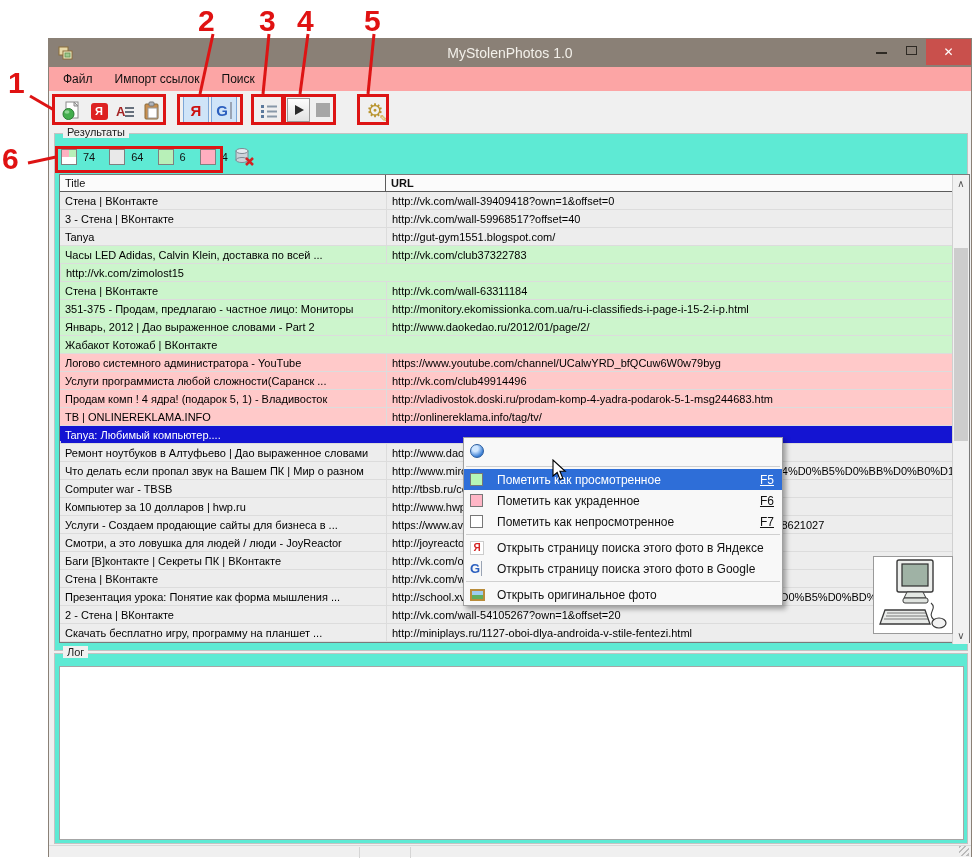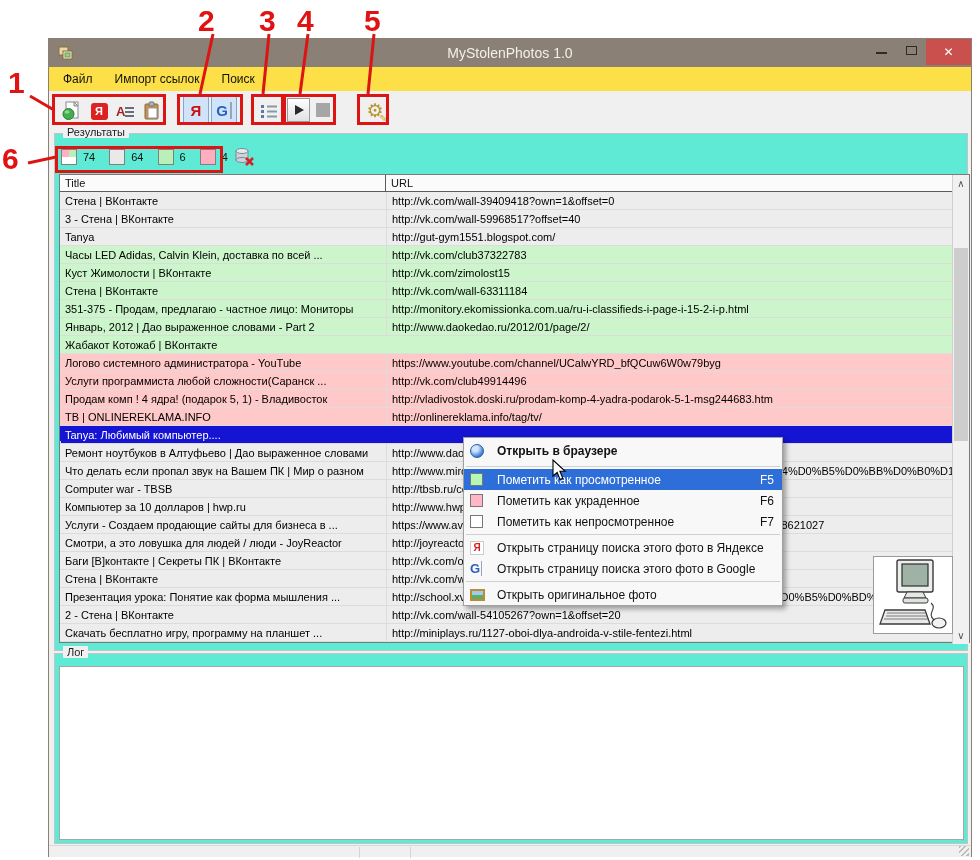--- a/index.html
+++ b/index.html
@@ -14,21 +14,21 @@
               display:flex; align-items:center; }
   .app-icon { position:absolute; left:9px; top:6px; }
   .title-text { width:100%; text-align:center; color:#f3f0ea; font-size:14px; }
   .winbtns { position:absolute; right:0; top:0; height:22px; display:flex; }
   .wbtn { width:30px; height:22px; display:flex; align-items:center; justify-content:center; }
   .wbtn .min-glyph { width:11px; height:2px; background:#2e2a24; margin-top:6px; }
   .wbtn .max-glyph { width:11px; height:9px; border:1px solid #2e2a24; }
   .wbtn-close { width:45px; height:26px; background:#c9504c; color:#fff; font-size:12px;
                 display:flex; align-items:center; justify-content:center; }
 
-  .menubar { position:absolute; left:0; top:28px; width:100%; height:24px; background:#fde047;
+  .menubar { position:absolute; left:0; top:28px; width:100%; height:24px; background:#fca5a5;
              display:flex; align-items:center; padding-left:14px; gap:22px; font-size:12px; color:#111; }
   .menubar span { cursor:default; }
 
   .toolbar { position:absolute; left:0; top:52px; width:100%; height:38px; background:#f0f0f0; }
   .tbtn { position:absolute; top:8px; width:24px; height:24px; display:flex; align-items:center;
           justify-content:center; }
   .red-ya { width:17px; height:17px; background:#dd2222; border-radius:3px; color:#fff;
             font-weight:bold; font-size:11px; display:flex; align-items:center; justify-content:center; }
   .toggle-btn { position:absolute; top:5px; width:26px; height:28px; background:#cfe4f8;
                 border:1px solid #7da7d8; display:flex; align-items:center; justify-content:center; }
@@ -65,21 +65,21 @@
   .db-del-btn { position:absolute; left:176px; top:11px; width:26px; height:24px;
                 display:flex; align-items:center; justify-content:center; }
 
   
   .table { position:absolute; left:4px; top:40px; width:911px; height:469px; background:#fff;
            border:1px solid #7a7a7a; }
   .thead { position:absolute; left:0; top:0; width:893px; height:17px; display:flex;
            background:#fbfbfb; border-bottom:1px solid #5c5c5c; }
   .th { font-size:11px; color:#111; padding:2px 0 0 5px; }
   .th-title { width:326px; border-right:1px solid #5c5c5c; }
-  .th-url { flex:1; }
+  .th-url { flex:1;font-weight:bold; }
   .tbody { position:absolute; left:0; top:17px; width:893px; }
   .row { display:flex; height:18px; border-bottom:1px solid #dcdcdc; overflow:hidden; }
   .cell { font-size:11px; color:#000; white-space:nowrap; overflow:hidden; padding:2.5px 0 0 5px; }
   .c-title { width:326px; }
   .c-url { flex:1; border-left:1px solid #dcdcdc; }
   .st-unviewed { background:#ededed; }
   .st-viewed { background:#ccf5cc; }
   .st-stolen { background:#ffc9c9; }
   .st-selected { background:#1414d2;flex-direction:column; }
   .st-selected .cell { color:#ffffff; }
@@ -97,21 +97,21 @@
              background:repeating-linear-gradient(135deg, #bbb 0 1.5px, transparent 1.5px 4px); }
 
   
   .context-menu { position:absolute; left:463px; top:437px; width:320px; background:#f8f8f8;
                   border:1px solid #a0a0a0; box-shadow:3px 3px 5px rgba(0,0,0,0.35); z-index:10; }
   .menu-item { height:21px; display:flex; align-items:center; padding:0 8px 0 6px; font-size:12px; color:#111; }
   .menu-item.first { height:26px; font-weight:bold; }
   .menu-item.hl { background:#2e6ed8; color:#fff; }
   .menu-ico { width:18px; height:15px; display:flex; align-items:center; justify-content:flex-start; margin-right:9px; }
   .menu-label { flex:1; white-space:nowrap; overflow:hidden; }
-  .menu-shortcut { font-size:12px; }
+  .menu-shortcut { font-size:12px;text-decoration:underline; }
   .menu-sep { height:1px; background:#d0d0d0; margin:2px 2px; }
   .sw-mi { width:13px; height:13px; border:1px solid #777; background:#fff; }
   .sw-mi.g { background:#b6f7b6; } .sw-mi.p { background:#ffb6c6; }
   .ya-mi { width:14px; height:14px; background:#fff; border:1px solid #ccc; color:#d42222;
            font-weight:bold; font-size:10px; display:flex; align-items:center; justify-content:center; }
   .gg-mi { color:#2b5fbf; font-weight:bold; font-size:13px; border-right:1.5px solid #9aa4b4; padding-right:1px; }
   .globe-mi { width:14px; height:14px; border-radius:50%;
               background:radial-gradient(circle at 35% 30%, #cfe6ff 0 25%, #3f82d6 70%, #1d5fb0 100%);
               border:1px solid #2a5c9e; }
   .photo-mi { width:15px; height:12px; background:linear-gradient(#9ecdf0 0 55%, #5fae5f 0);
@@ -260,21 +260,20 @@
             </div>
             <div class="row st-unviewed">
               <div class="cell c-title">Tanya</div>
               <div class="cell c-url">http://gut-gym1551.blogspot.com/</div>
             </div>
             <div class="row st-viewed">
               <div class="cell c-title">Часы LED Adidas, Calvin Klein, доставка по всей ...</div>
               <div class="cell c-url">http://vk.com/club37322783</div>
             </div>
             <div class="row st-viewed">
-              <div class="cell c-title">Куст Жимолости | ВКонтакте</div>
               <div class="cell c-url">http://vk.com/zimolost15</div>
             </div>
             <div class="row st-viewed">
               <div class="cell c-title">Стена | ВКонтакте</div>
               <div class="cell c-url">http://vk.com/wall-63311184</div>
             </div>
             <div class="row st-viewed">
               <div class="cell c-title">351-375 - Продам, предлагаю - частное лицо: Мониторы</div>
               <div class="cell c-url">http://monitory.ekomissionka.com.ua/ru-i-classifieds-i-page-i-15-2-i-p.html</div>
             </div>
@@ -381,21 +380,20 @@
       <ellipse cx="65" cy="66" rx="7" ry="5" fill="#f2f2f2" stroke="#3a3a3a" stroke-width="1.2"></ellipse>
       <path d="M60,63 C52,56 64,52 57,46" fill="none" stroke="#3a3a3a" stroke-width="1.1"></path>
     </svg>
   </div>
 
   <div class="context-menu" id="context-menu">
       <div class="menu-item first">
         <span class="menu-ico">
           <span class="globe-mi"></span>
         </span>
-        <span class="menu-label">Открыть в браузере</span>
       </div>
       <div class="menu-sep"></div>
       <div class="menu-item hl">
         <span class="menu-ico">
           <span class="sw-mi g"></span>
         </span>
         <span class="menu-label">Пометить как просмотренное</span>
         <span class="menu-shortcut">F5</span>
       </div>
       <div class="menu-item">

